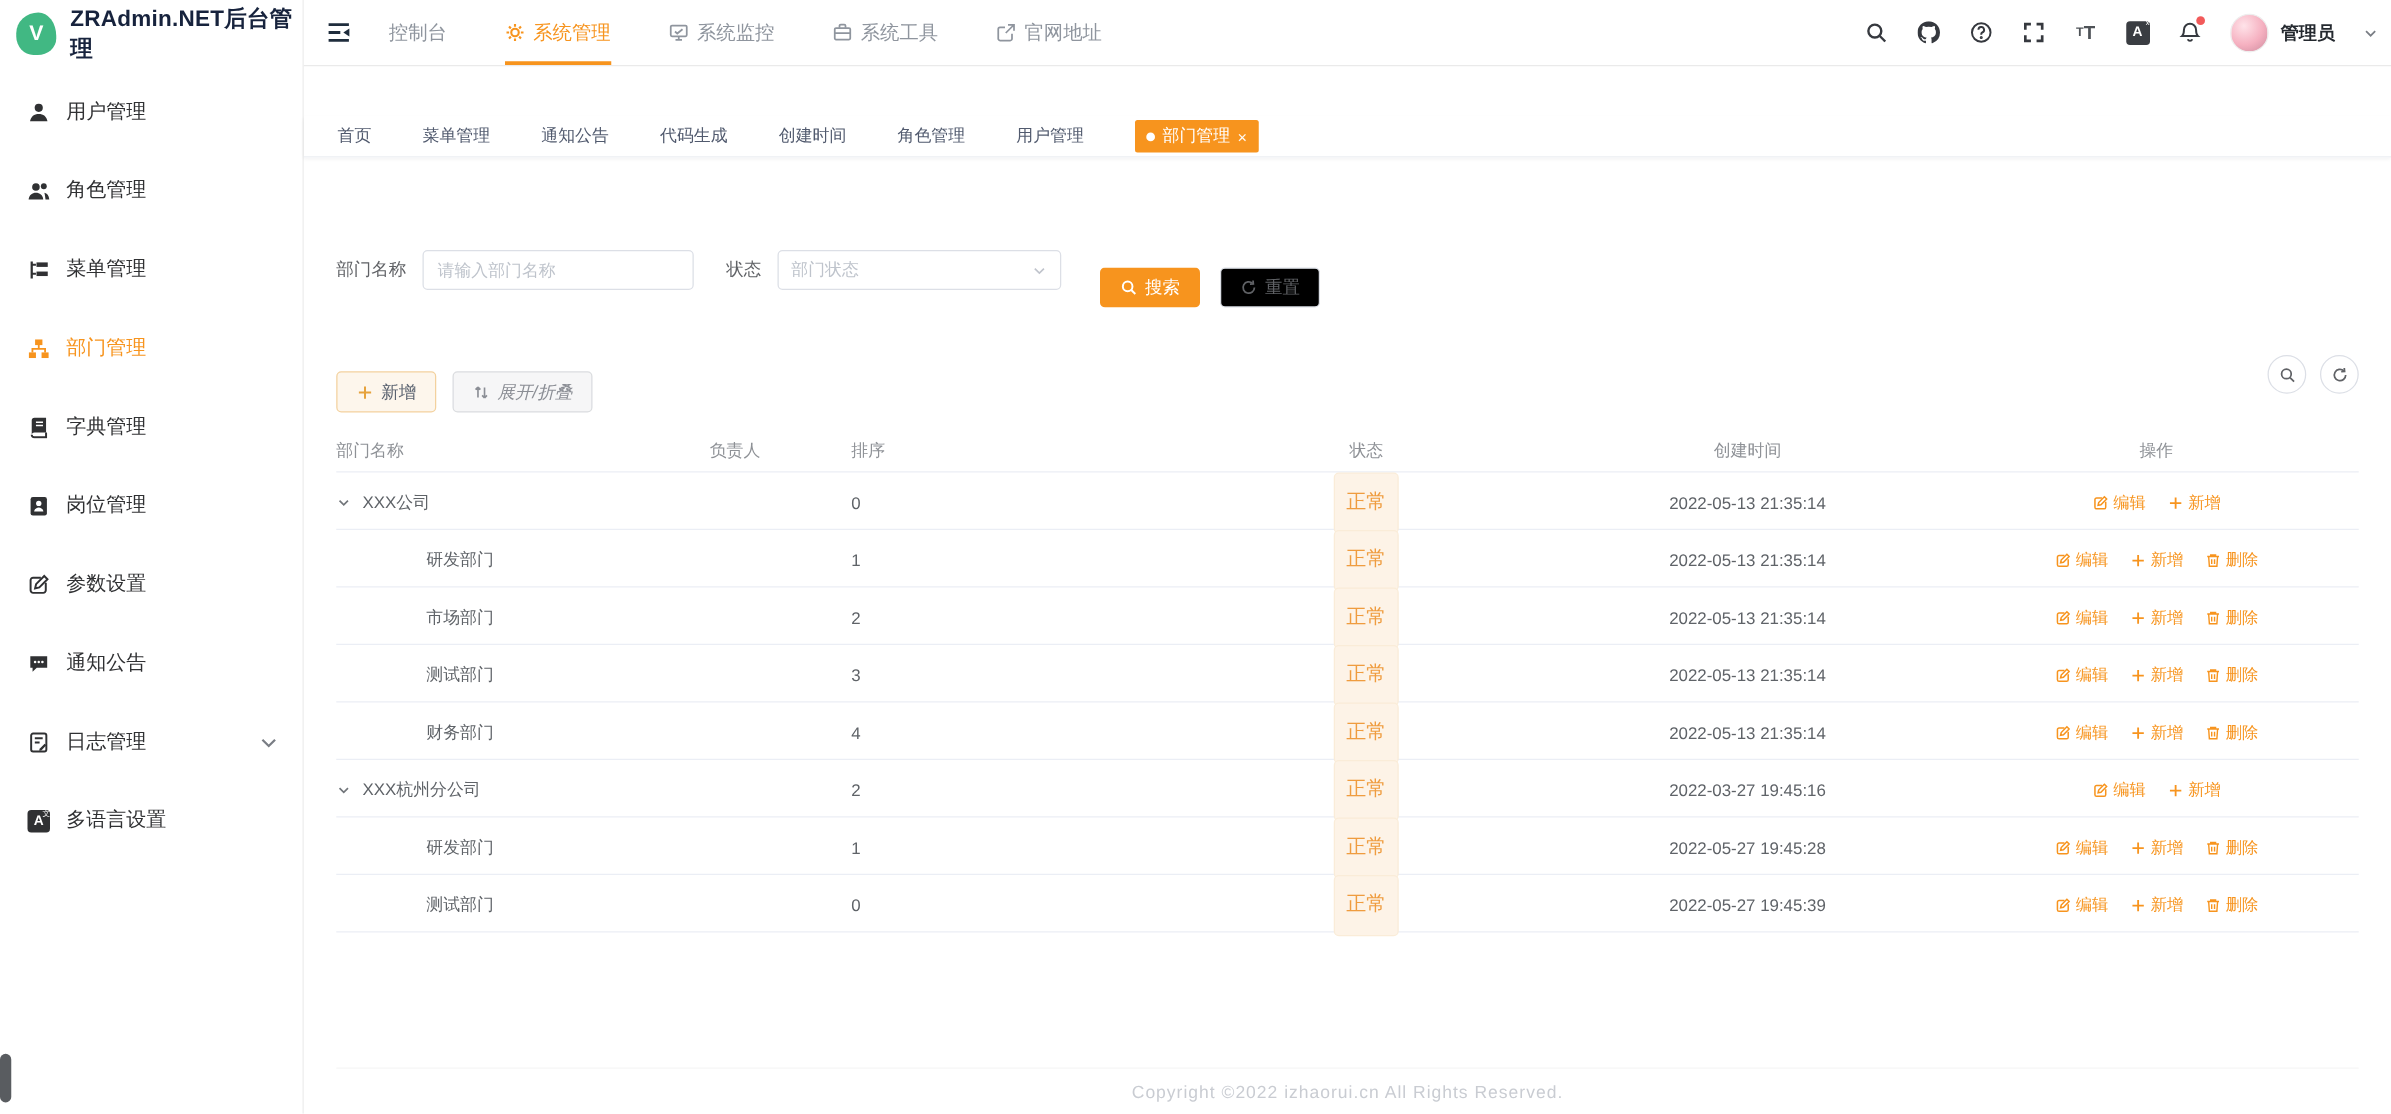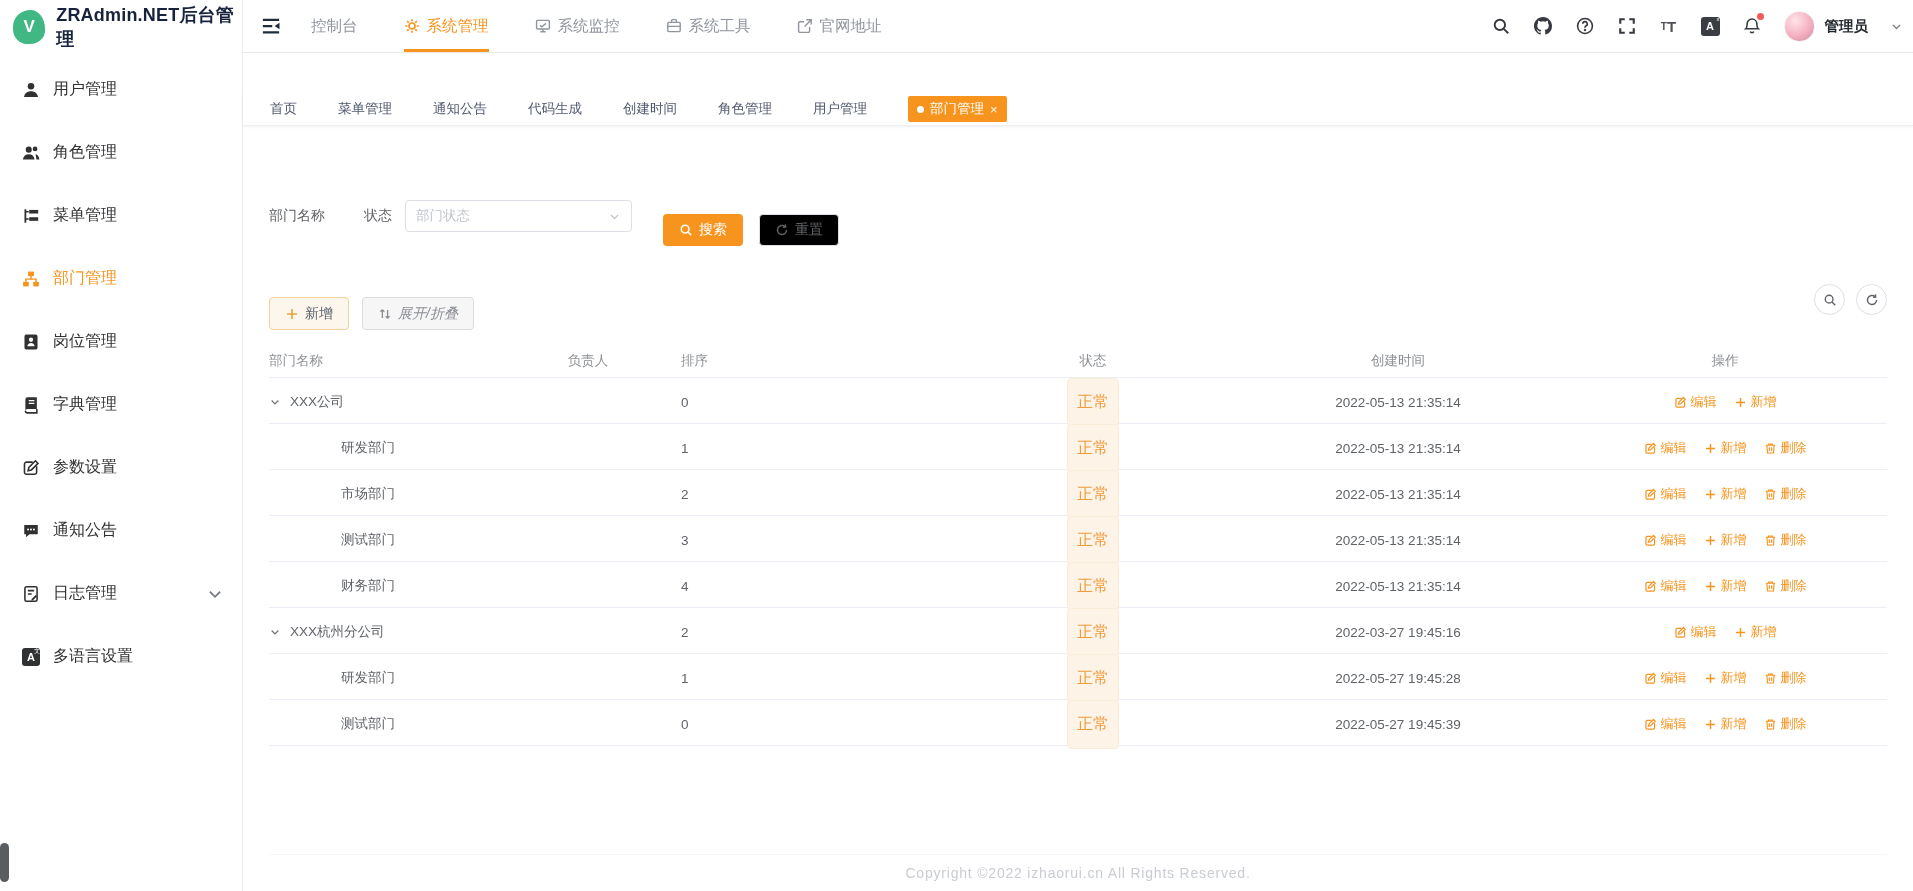--- a/index.html
+++ b/index.html
@@ -145,33 +145,33 @@
         <svg viewBox="0 0 16 16">
             <rect x="5.4" y="1.4" width="5.2" height="4" fill="currentColor"></rect>
             <rect x="1" y="10.6" width="5" height="4" fill="currentColor"></rect>
             <rect x="10" y="10.6" width="5" height="4" fill="currentColor"></rect>
             <path d="M8 5.4v2.7M3.5 10.6V8.1h9v2.5" stroke="currentColor" stroke-width="1.3" fill="none"></path>
           </svg>
         <span>部门管理</span>
       </div>
       <div class="menu-item">
         <svg viewBox="0 0 16 16">
+            <path d="M3 3A2 2 0 0 1 5 1h8.2v10.6H5A2 2 0 0 0 3 13.6z" fill="currentColor"></path>
+            <path d="M3 13.2A1.9 1.9 0 0 0 4.9 15h8.3v-3.4" stroke="currentColor" stroke-width="1.4" fill="none"></path>
+            <path d="M6 4.2h5M6 6.6h5" stroke="#fff" stroke-width="1.1"></path>
+          </svg>
+        <span>字典管理</span>
+      </div>
+      <div class="menu-item">
+        <svg viewBox="0 0 16 16">
             <rect x="2.2" y="1.4" width="11.6" height="13.2" rx="1.6" fill="currentColor"></rect>
             <circle cx="8" cy="6" r="1.9" fill="#fff"></circle>
             <path d="M4.7 11.7c.4-1.9 1.8-2.9 3.3-2.9s2.9 1 3.3 2.9z" fill="#fff"></path>
           </svg>
         <span>岗位管理</span>
-      </div>
-      <div class="menu-item">
-        <svg viewBox="0 0 16 16">
-            <path d="M3 3A2 2 0 0 1 5 1h8.2v10.6H5A2 2 0 0 0 3 13.6z" fill="currentColor"></path>
-            <path d="M3 13.2A1.9 1.9 0 0 0 4.9 15h8.3v-3.4" stroke="currentColor" stroke-width="1.4" fill="none"></path>
-            <path d="M6 4.2h5M6 6.6h5" stroke="#fff" stroke-width="1.1"></path>
-          </svg>
-        <span>字典管理</span>
       </div>
       <div class="menu-item">
         <svg viewBox="0 0 16 16" stroke="currentColor" stroke-width="1.4" fill="none">
             <path d="M9.5 2.8H4A1.8 1.8 0 0 0 2.2 4.6v7.2A1.8 1.8 0 0 0 4 13.6h7.2A1.8 1.8 0 0 0 13 11.8V6.4"></path>
             <path d="M11.9 1.6l2.3 2.3-5.8 5.8-3 .7.7-3z"></path>
           </svg>
         <span>参数设置</span>
       </div>
       <div class="menu-item">
         <svg viewBox="0 0 16 16">
@@ -294,20 +294,21 @@
         <span class="dot"></span>
         <span>部门管理</span>
         <span class="close">×</span>
       </span>
     </div>
 
     <section class="content">
 
       <div class="filter-row">
         <span class="f-label">部门名称</span>
+        <input class="text-input" type="text" value="" placeholder="请输入部门名称" style="">
         <span class="gap26"></span>
         <span class="f-label">状态</span>
         <div class="select">
           <span class="ph">部门状态</span>
           <svg viewBox="0 0 16 16" stroke="currentColor" stroke-width="1.6" fill="none">
               <path d="M3.5 6l4.5 4.5L12.5 6"></path>
             </svg>
         </div>
         <span class="gap31"></span>
         <button class="btn btn-search">

